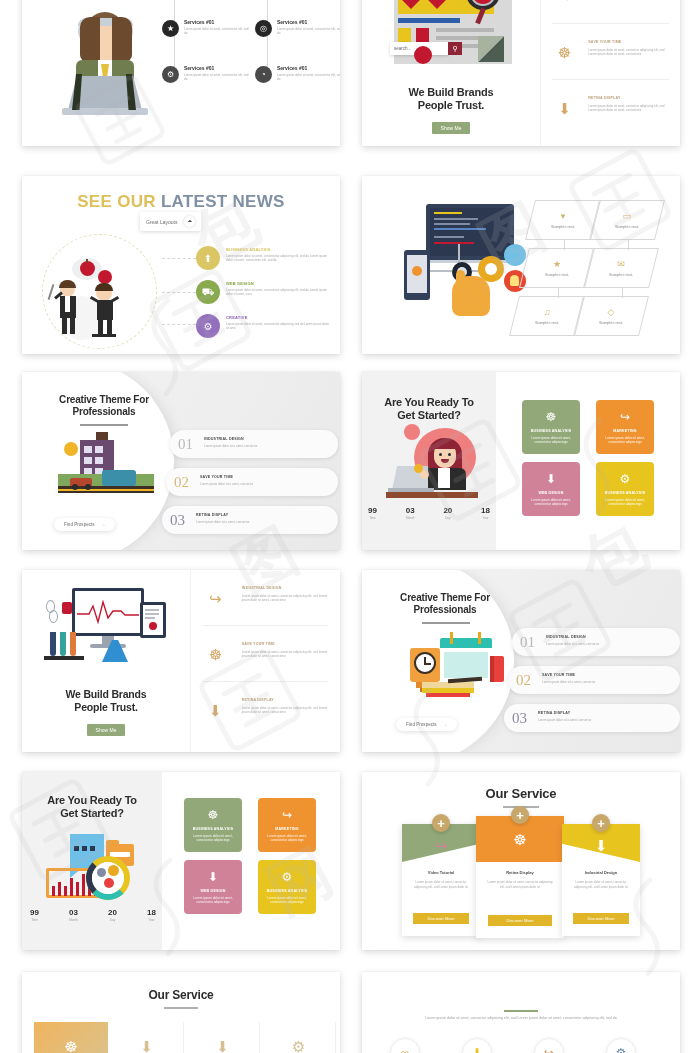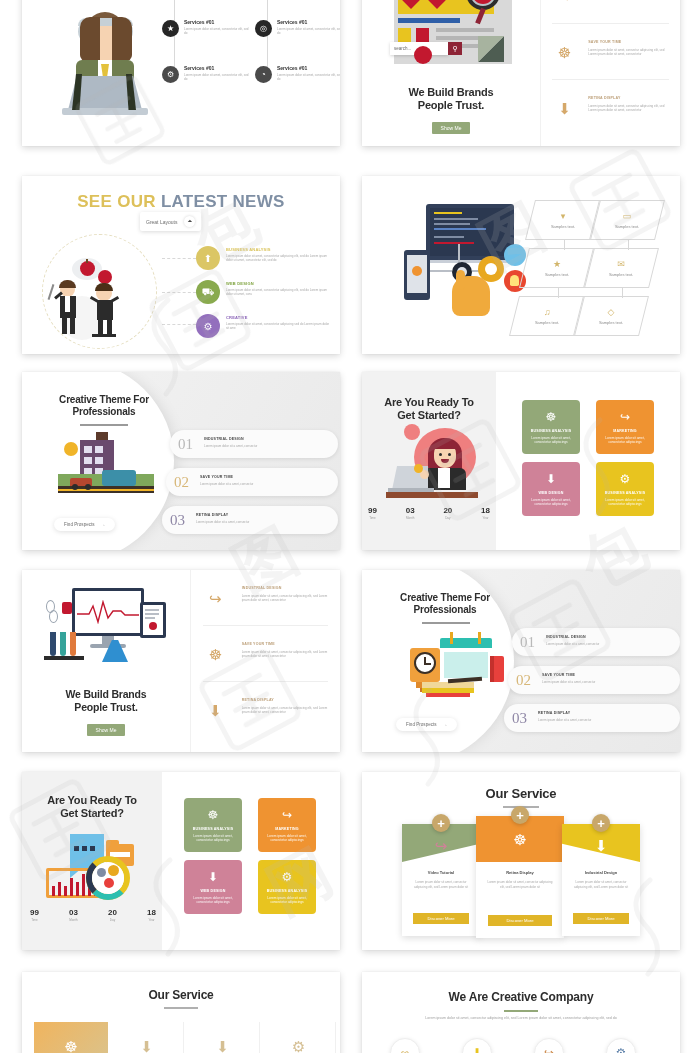--- a/index.html
+++ b/index.html
@@ -683,21 +683,20 @@
             </div>
             <div style="position:absolute;left:240px;top:50px;width:74px;height:50px;background:#fff;border-right:1px solid #f0f0f0;">
               <div class="ico" style="width:100%;height:100%;font-size:15px;color:#d5bf93;">⚙</div>
             </div>
           </div>
       </div>
     </div>
 
     <div class="card" style="left:362px; top:972px; width:318px; height:178px;">
       <div class="slide">
-        <div class="h-big" style="position:absolute; left:0; width:318px; top:18px; text-align:center; font-size:12px;">We Are Creative Company</div>
         <div class="divider-line" style="position:absolute; left:142px; top:38px; width:34px; background:#93a878; height:1.6px;"></div>
         <div style="position:absolute; left:52px; width:214px; top:44px; text-align:center; font-size:3.6px; line-height:5.2px; color:#a0a0a0;">Lorem ipsum dolor sit amet, consectur adipiscing elit, sed Lorem ipsum dolor sit amet, consectetur adipiscing elit, sed do</div>
         <div id="s12-icons">
             <div class="circ ico" style="position:absolute;left:28px;top:66px;width:30px;height:30px;background:#fff;border:1px solid #eee;box-shadow:0 1px 4px rgba(0,0,0,.10);font-size:12px;color:#d4b35e;">∞</div>
             <div class="circ ico" style="position:absolute;left:100px;top:66px;width:30px;height:30px;background:#fff;border:1px solid #eee;box-shadow:0 1px 4px rgba(0,0,0,.10);font-size:12px;color:#e8c41f;">⬇</div>
             <div class="circ ico" style="position:absolute;left:172px;top:66px;width:30px;height:30px;background:#fff;border:1px solid #eee;box-shadow:0 1px 4px rgba(0,0,0,.10);font-size:12px;color:#c9823f;">↪</div>
             <div class="circ ico" style="position:absolute;left:244px;top:66px;width:30px;height:30px;background:#fff;border:1px solid #eee;box-shadow:0 1px 4px rgba(0,0,0,.10);font-size:12px;color:#5b7fa8;">⚙</div>
           </div>
       </div>
     </div>

